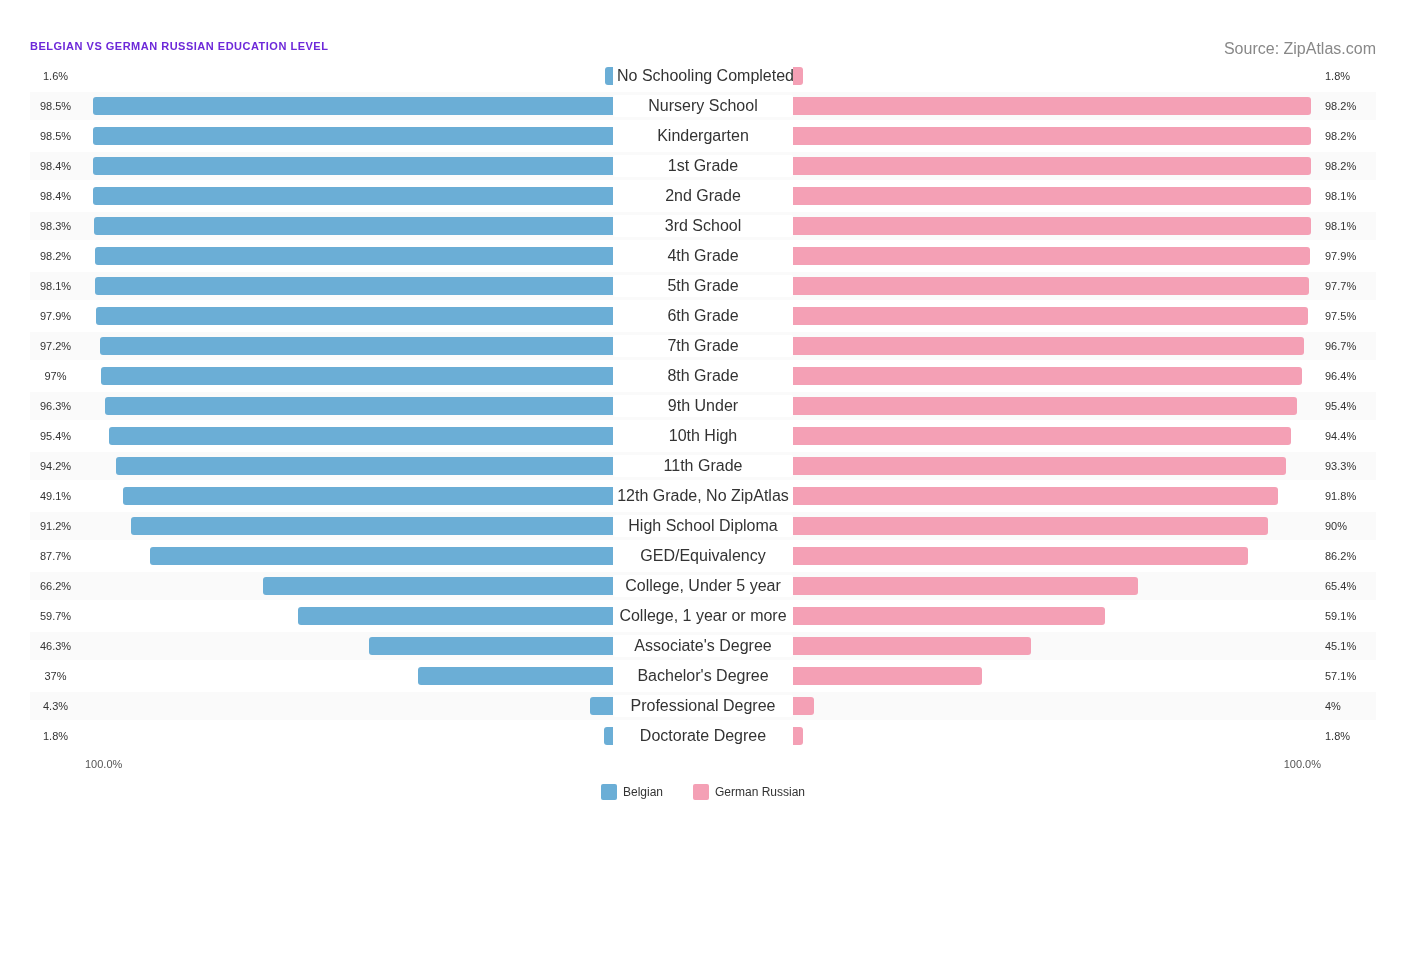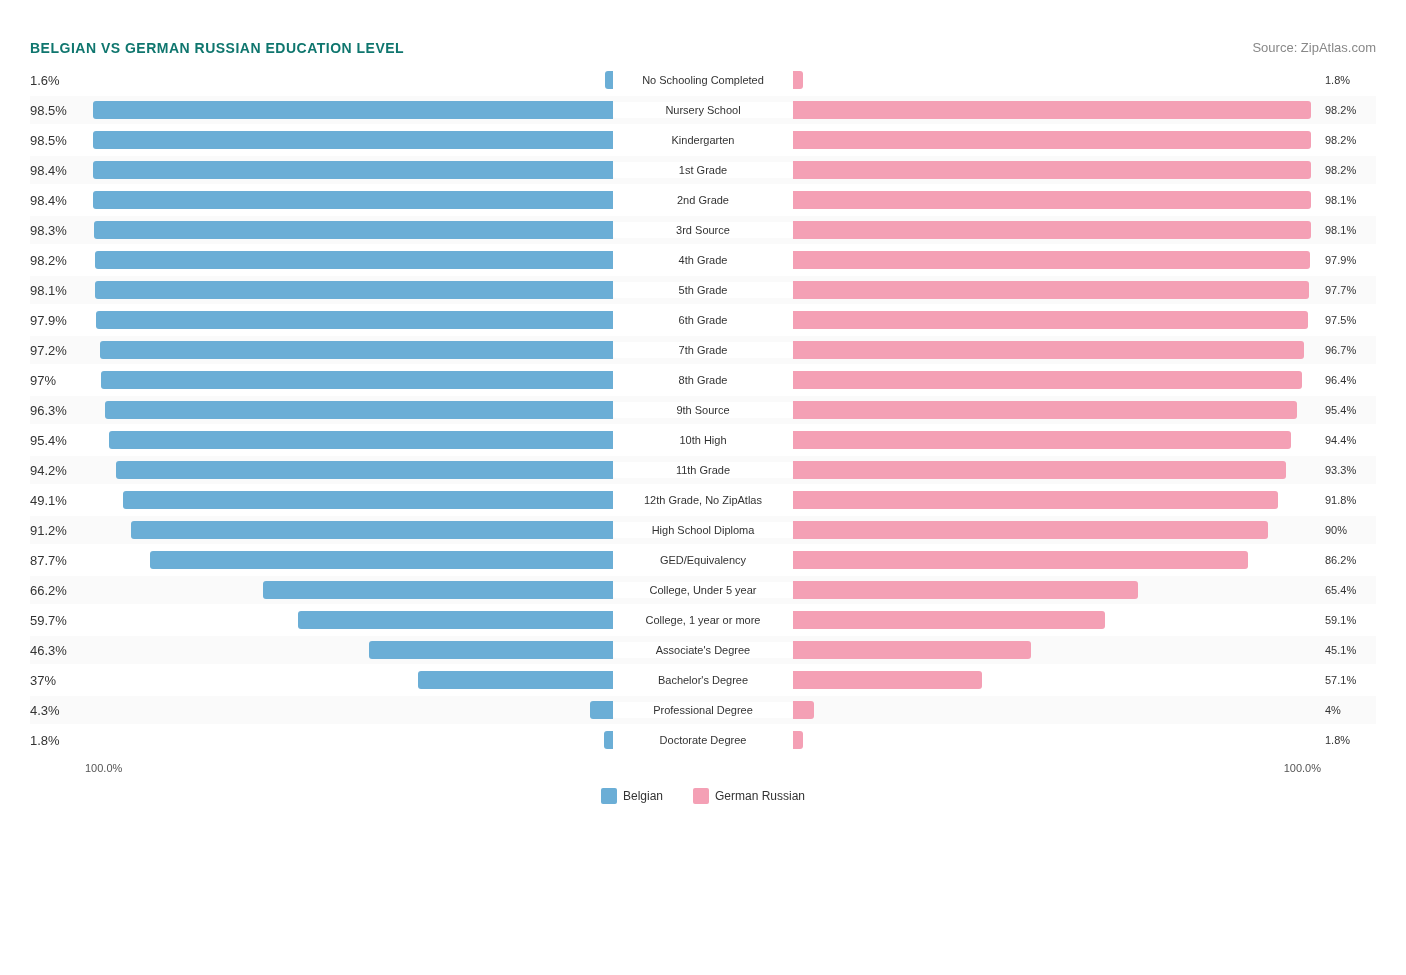--- a/index.html
+++ b/index.html
@@ -11,32 +11,32 @@
       padding: 20px;
     }
     .chart-container {
       width: 1366px;
       margin: 0 auto;
       background: #fff;
       padding: 20px 10px;
       position: relative;
     }
     .chart-title {
-      font-size: 14px;
+      font-size: 11px;
       font-weight: bold;
-      color: #0f766e;
+      color: #6d28d9;
       text-transform: uppercase;
       letter-spacing: 0.5px;
       margin-bottom: 4px;
     }
     .source-label {
       position: absolute;
       top: 20px;
       right: 10px;
-      font-size: 13px;
+      font-size: 16px;
       color: #888;
     }
     .bar-chart {
       width: 100%;
       margin-top: 10px;
     }
     .bar-row {
       display: flex;
       align-items: center;
       margin-bottom: 2px;
@@ -48,43 +48,43 @@
     }
     
     .row-inner {
       display: flex;
       align-items: center;
       width: 100%;
       height: 100%;
     }
     .left-value {
       width: 55px;
-      text-align: left;
-      font-size: 13px;
+      text-align: center;
+      font-size: 11px;
       color: #333;
       padding-right: 4px;
       flex-shrink: 0;
     }
     .left-bar-container {
       flex: 1;
       display: flex;
       justify-content: flex-end;
       align-items: center;
       height: 20px;
     }
     .left-bar {
       height: 18px;
       background: #6baed6;
       border-radius: 3px 0 0 3px;
     }
     .center-label {
       width: 180px;
       flex-shrink: 0;
       text-align: center;
-      font-size: 11px;
+      font-size: 16px;
       color: #333;
       background: rgba(255,255,255,0.85);
       padding: 2px 4px;
       border-radius: 2px;
       white-space: nowrap;
       z-index: 2;
     }
     .right-bar-container {
       flex: 1;
       display: flex;
@@ -206,21 +206,21 @@
         </div>
         <span class="right-value">98.1%</span>
       </div>
     </div>
       <div class="bar-row">
       <div class="row-inner">
         <span class="left-value">98.3%</span>
         <div class="left-bar-container">
           <div class="left-bar" style="width:98.3%;"></div>
         </div>
-        <span class="center-label">3rd Source</span>
+        <span class="center-label">3rd School</span>
         <div class="right-bar-container">
           <div class="right-bar" style="width:98.1%;"></div>
         </div>
         <span class="right-value">98.1%</span>
       </div>
     </div>
       <div class="bar-row">
       <div class="row-inner">
         <span class="left-value">98.2%</span>
         <div class="left-bar-container">
@@ -284,21 +284,21 @@
         </div>
         <span class="right-value">96.4%</span>
       </div>
     </div>
       <div class="bar-row">
       <div class="row-inner">
         <span class="left-value">96.3%</span>
         <div class="left-bar-container">
           <div class="left-bar" style="width:96.3%;"></div>
         </div>
-        <span class="center-label">9th Source</span>
+        <span class="center-label">9th Under</span>
         <div class="right-bar-container">
           <div class="right-bar" style="width:95.4%;"></div>
         </div>
         <span class="right-value">95.4%</span>
       </div>
     </div>
       <div class="bar-row">
       <div class="row-inner">
         <span class="left-value">95.4%</span>
         <div class="left-bar-container">

